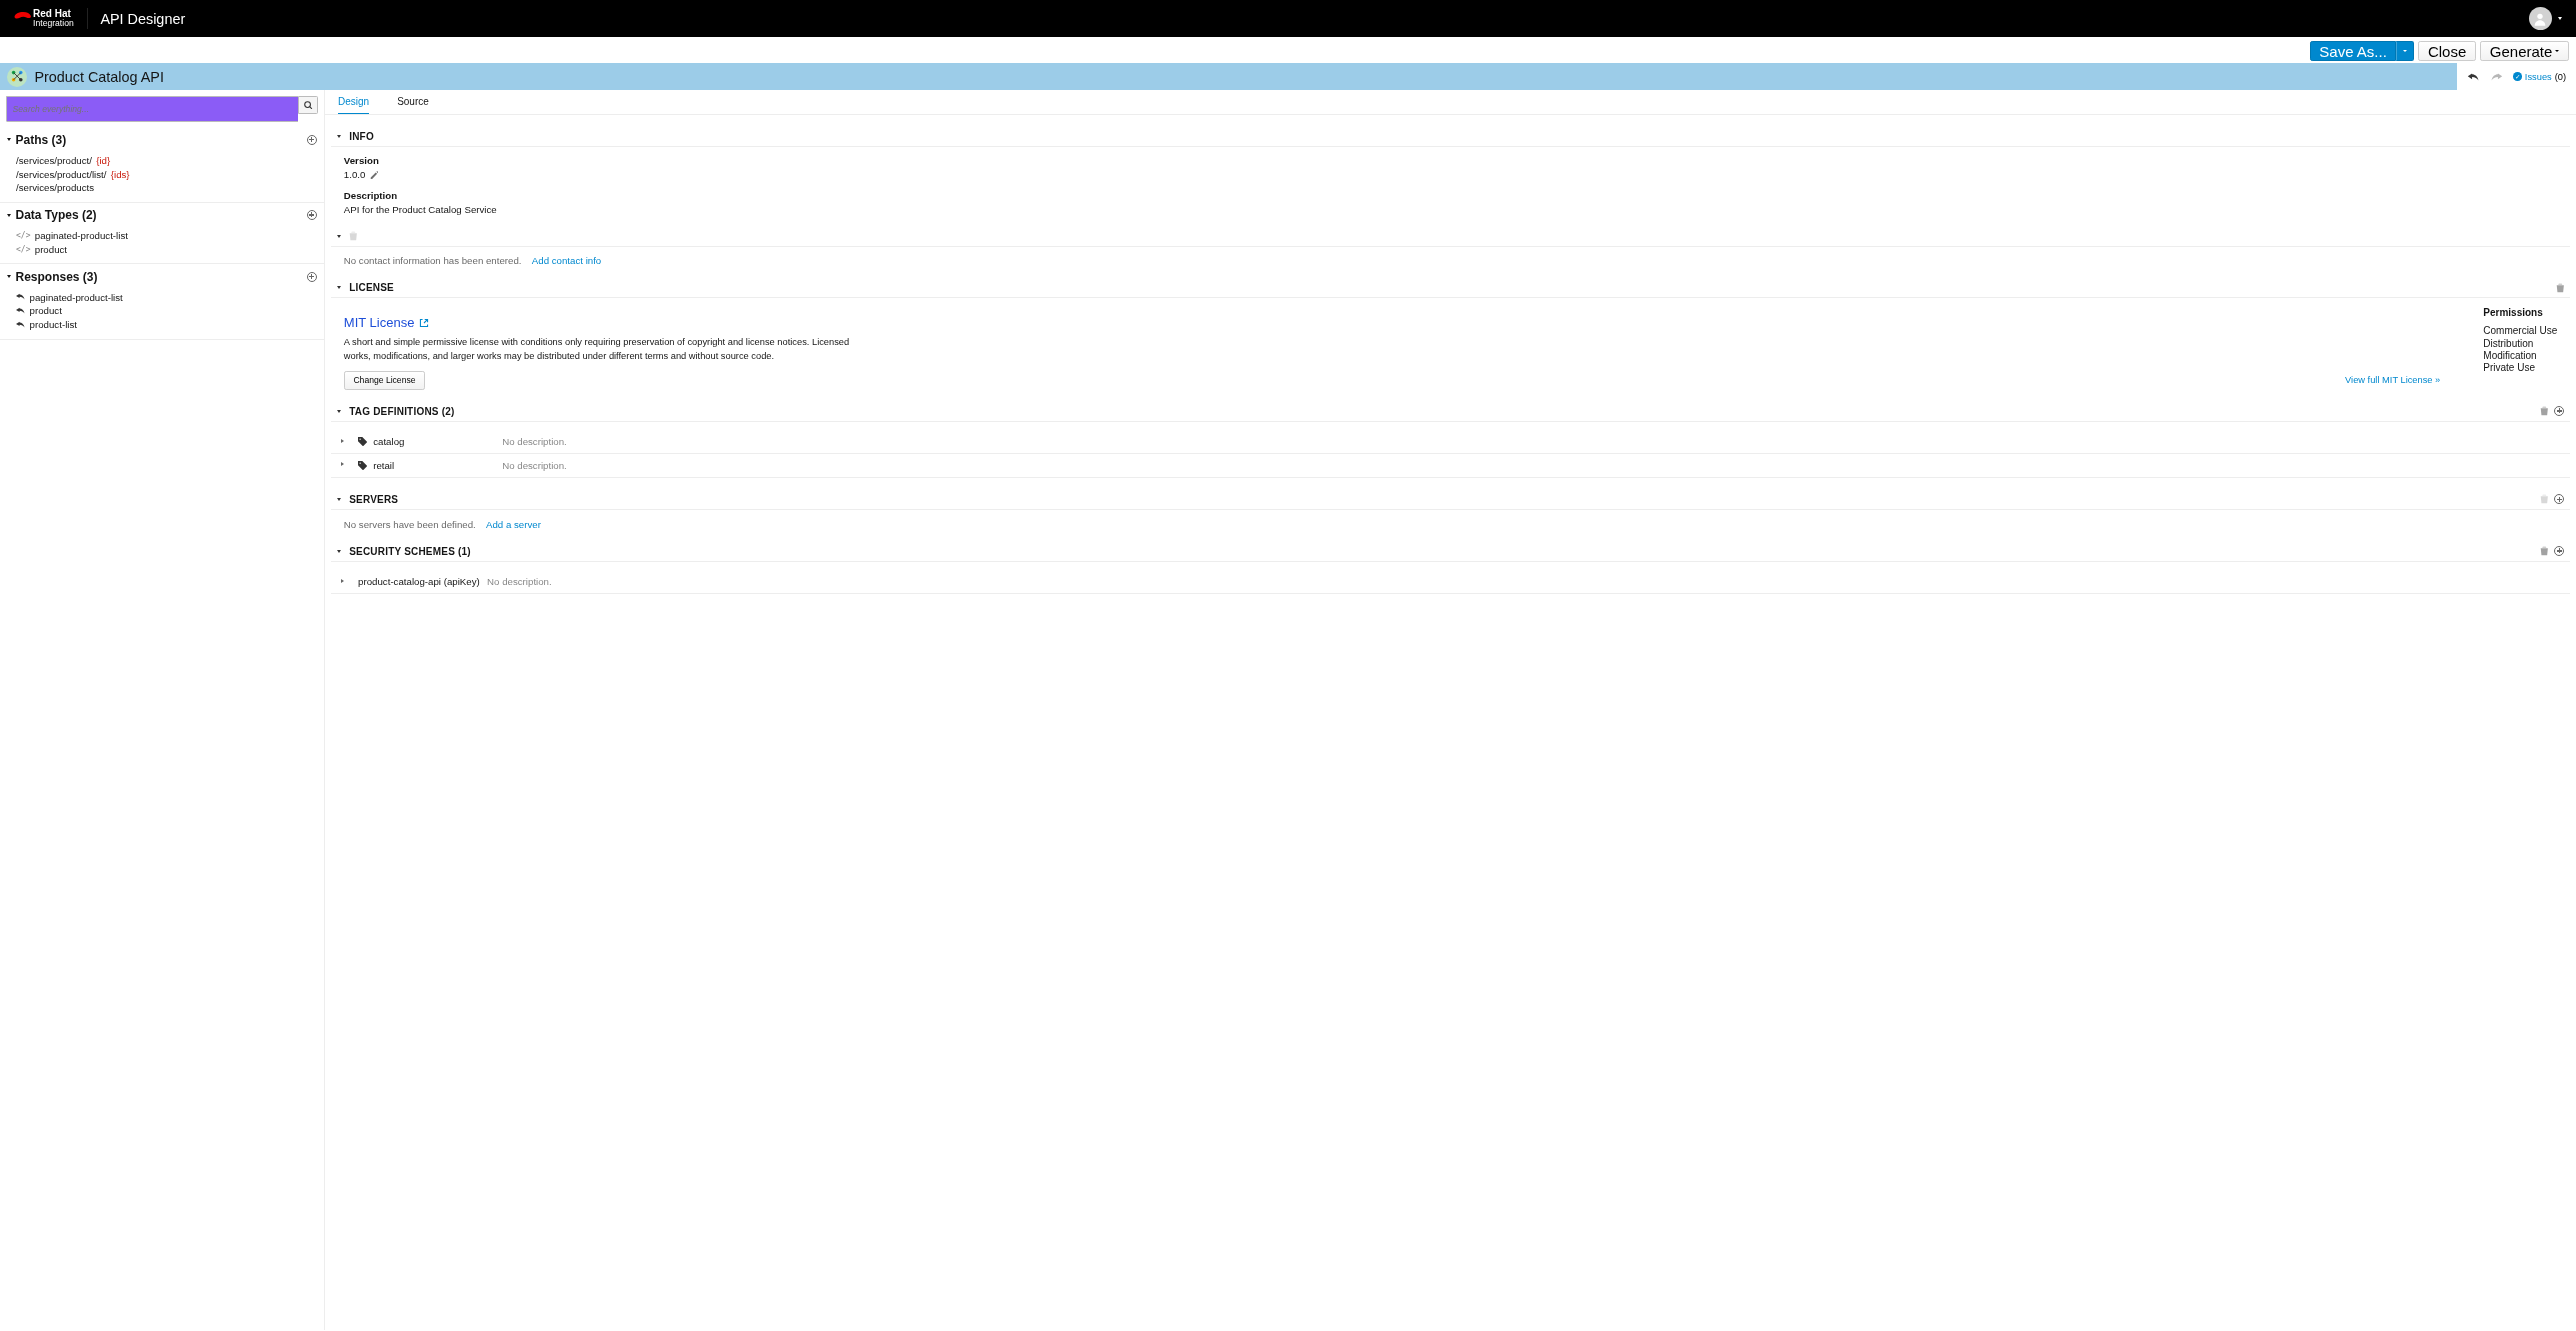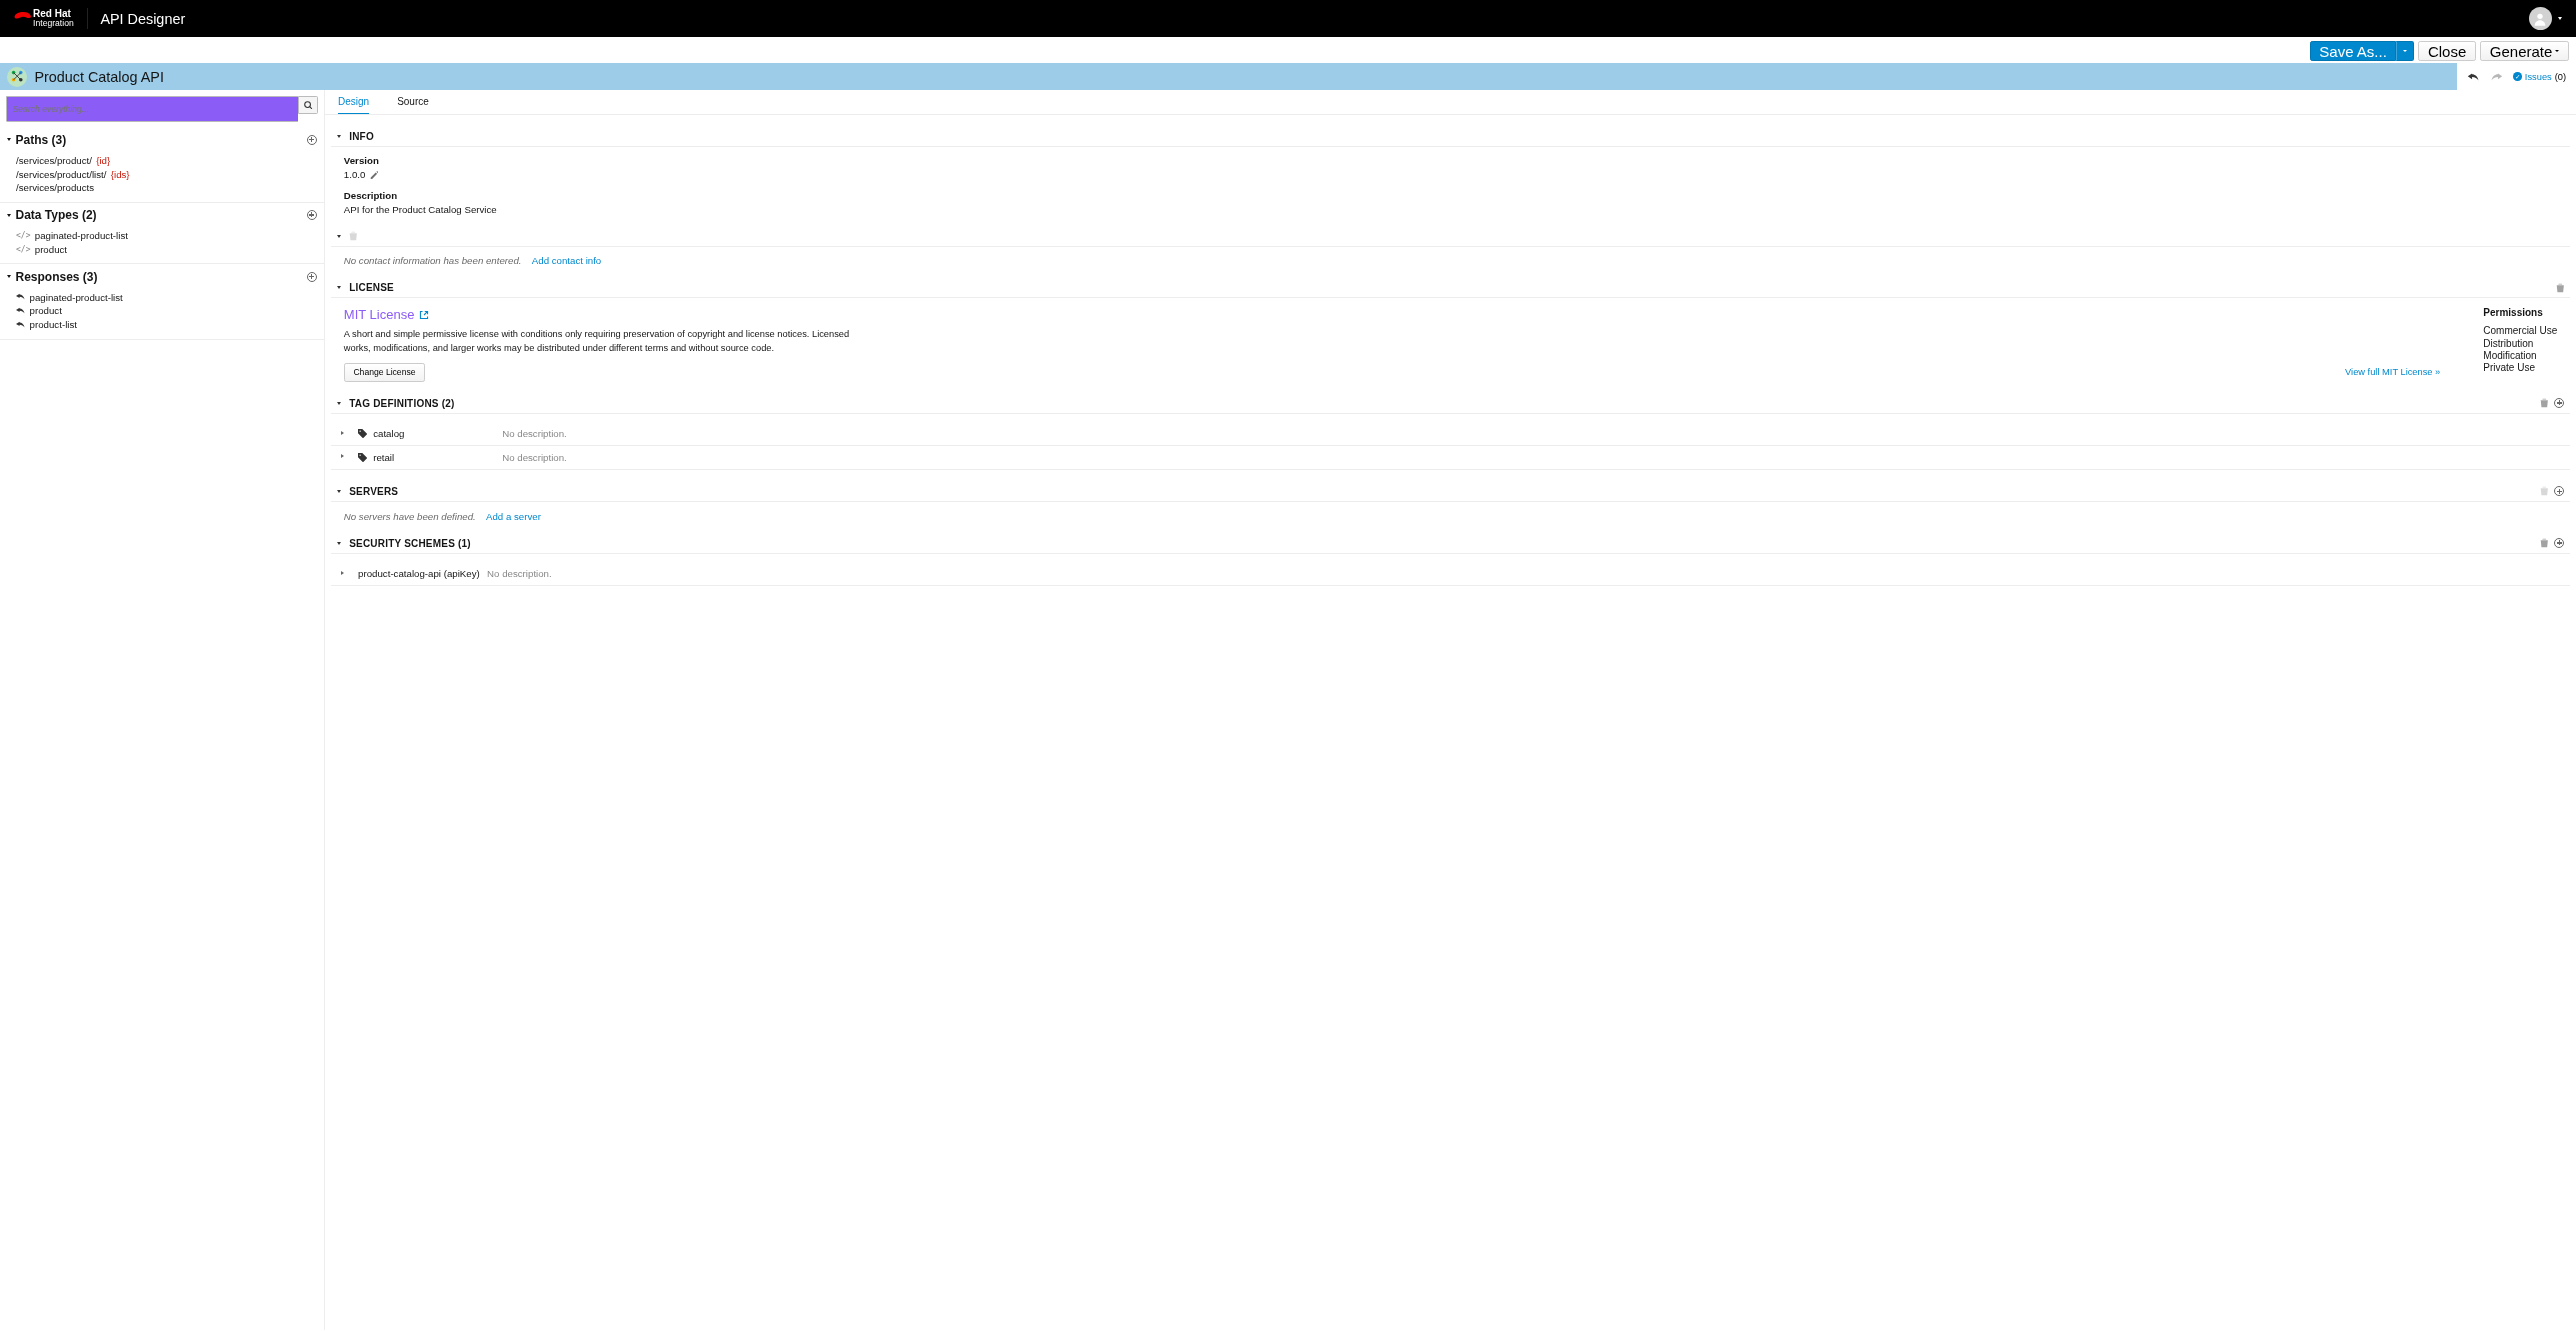--- a/index.html
+++ b/index.html
@@ -77,26 +77,26 @@
 .section { margin-top:16px; }
 .sec-head { display:flex; align-items:center; border-bottom:0.7px solid #ededed; padding:0 5.8px 4.3px; gap:4.3px; }
 .sec-head .sb-chevron { border-top-color:#333; }
 .sec-head .sec-title { font-size:10px; font-weight:700; letter-spacing:0.2px; flex:1; }
 .sec-actions { display:flex; gap:5.8px; align-items:center; }
 .trash-ic, .plus-ic { cursor:pointer; opacity:.6; }
 .sec-body { padding:8.6px 13px 0; font-size:9.7px; }
 .field-lbl { font-weight:700; margin-bottom:2.9px; }
 .field-val { margin-bottom:10px; display:flex; align-items:center; gap:4.3px; }
 .edit-pencil { cursor:pointer; opacity:.7; }
-.muted { color:#6a6a6a;font-style:italic; }
+.muted { color:#6a6a6a; }
 .link { color:#0088ce; cursor:pointer; }
 
 .license-row { display:flex; gap:43px; }
 .license-left { flex:1; }
-.license-title { font-size:13px; color:#8b5cf6; display:flex; align-items:center; gap:4.3px; margin-bottom:5.8px; }
+.license-title { font-size:13px; color:#1d4ed8; display:flex; align-items:center; gap:4.3px; margin-bottom:5.8px;margin-top:8px; }
 .license-desc { font-size:9.3px; line-height:1.5; max-width:525px; }
 .license-actions-row { display:flex; align-items:center; margin-top:7.2px; }
 .license-actions-row .spacer { flex:1; }
 .view-full { color:#0088ce; font-size:9.3px; cursor:pointer; }
 .perms h4 { font-weight:700; margin-bottom:7.2px; font-size:10px; }
 .perms li { list-style:none; font-size:10px; margin-bottom:1.4px; }
 
 
 .row { display:flex; align-items:center; padding:5.8px 7.2px; border-bottom:0.7px solid #ededed; }
 .row .expand { width:8.6px; height:8.6px; margin-right:11.5px; position:relative; cursor:pointer; }

